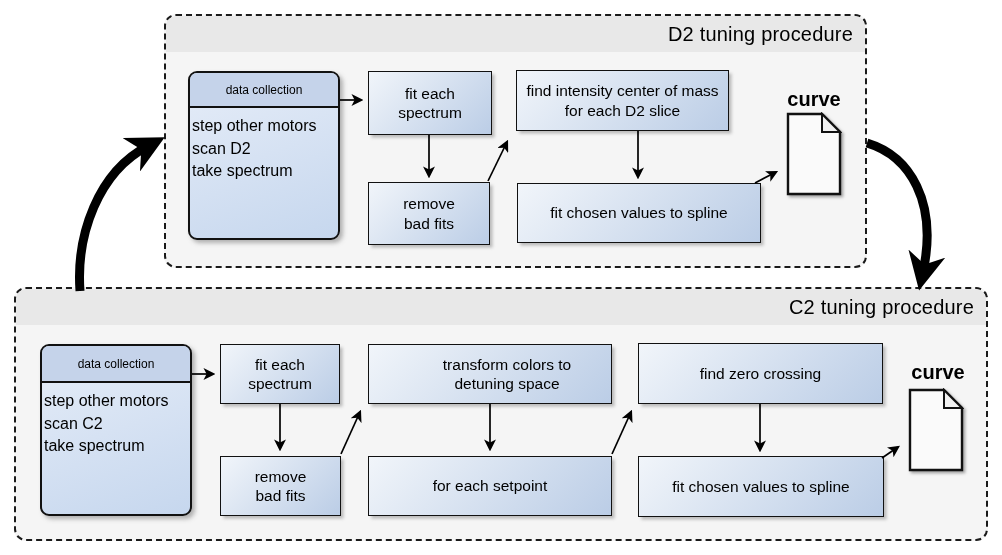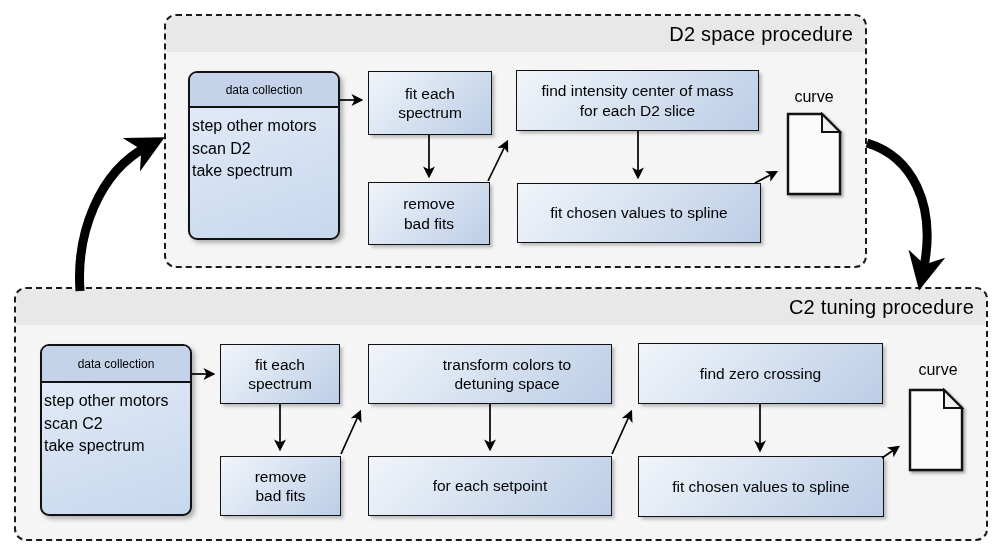--- a/index.html
+++ b/index.html
@@ -39,58 +39,58 @@
     display:flex;align-items:center;justify-content:center;
     font-size:12px;flex:0 0 auto;
   }
   .dc-body{
     flex:1;text-align:left;font-size:16px;line-height:1.42;
     padding:7px 4px 0 2px;
   }
   .dc-body span{display:block;}
   
   .curve-label{
-    position:absolute;font-weight:normal;font-size:16px;text-align:center;
+    position:absolute;font-weight:bold;font-size:20px;text-align:center;
   }
   .doc-icon{position:absolute;filter:drop-shadow(2px 2px 1.5px rgba(90,90,90,0.55));}
   
   .arrows{
     position:absolute;left:0;top:0;width:1002px;height:555px;
     pointer-events:none;z-index:10;
   }
 </style>
 </head>
 <body>
 
 <div class="stage">
 
   <div class="proc" style="left:164px;top:14px;width:703px;height:254px;">
     <div class="proc-band">
-      <span>D2 space procedure</span>
+      <span>D2 tuning procedure</span>
     </div>
   </div>
 
   <div class="dc" style="left:188px;top:71px;width:152px;height:169px;">
     <div class="dc-header" style="height:33px;">data collection</div>
     <div class="dc-body">
       <span>step other motors</span>
       <span>scan D2</span>
       <span>take spectrum</span>
     </div>
   </div>
 
   <div class="node" style="left:368px;top:71px;width:124px;height:64px;">
     <span>fit each</span>
     <span>spectrum</span>
   </div>
   <div class="node" style="left:368px;top:182px;width:122px;height:63px;">
     <span>remove</span>
     <span>bad fits</span>
   </div>
-  <div class="node" style="left:516px;top:70px;width:243px;height:61px;">
+  <div class="node" style="left:516px;top:70px;width:213px;height:61px;">
     <span>find intensity center of mass</span>
     <span>for each D2 slice</span>
   </div>
   <div class="node" style="left:517px;top:183px;width:244px;height:60px;">
     <span>fit chosen values to spline</span>
   </div>
 
   <div class="curve-label" style="left:774px;top:88px;width:80px;">curve</div>
   <div class="doc-icon" style="left:786px;top:112px;">
     <svg width="56" height="84" viewBox="0 0 56 84">

